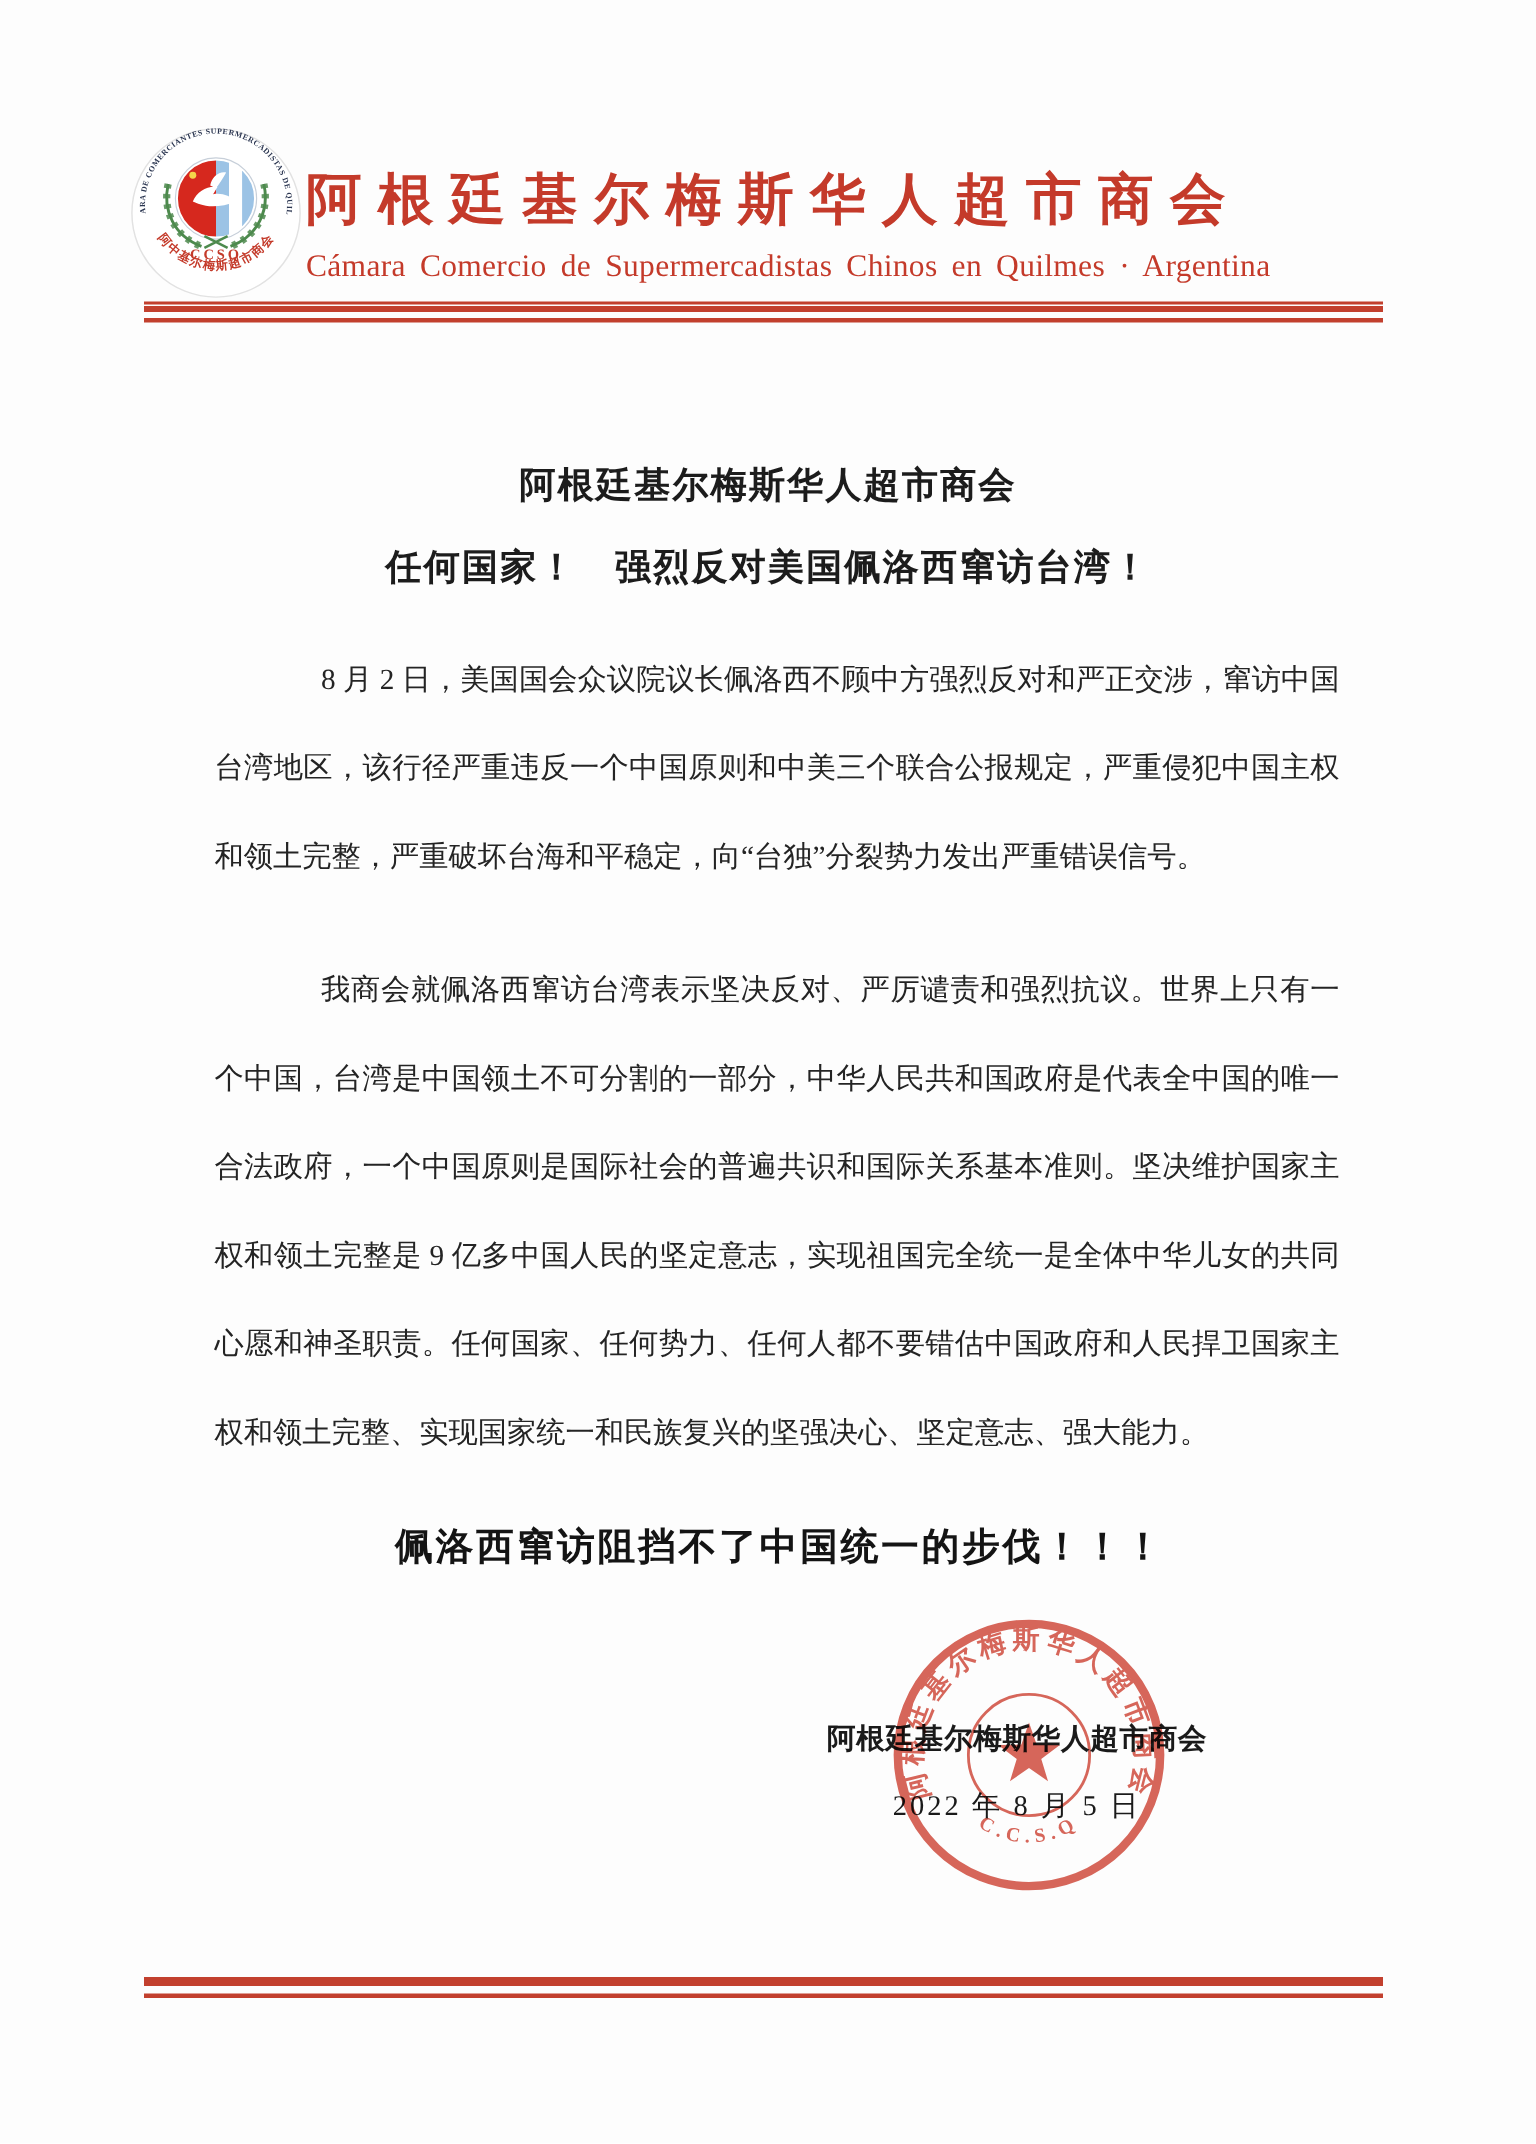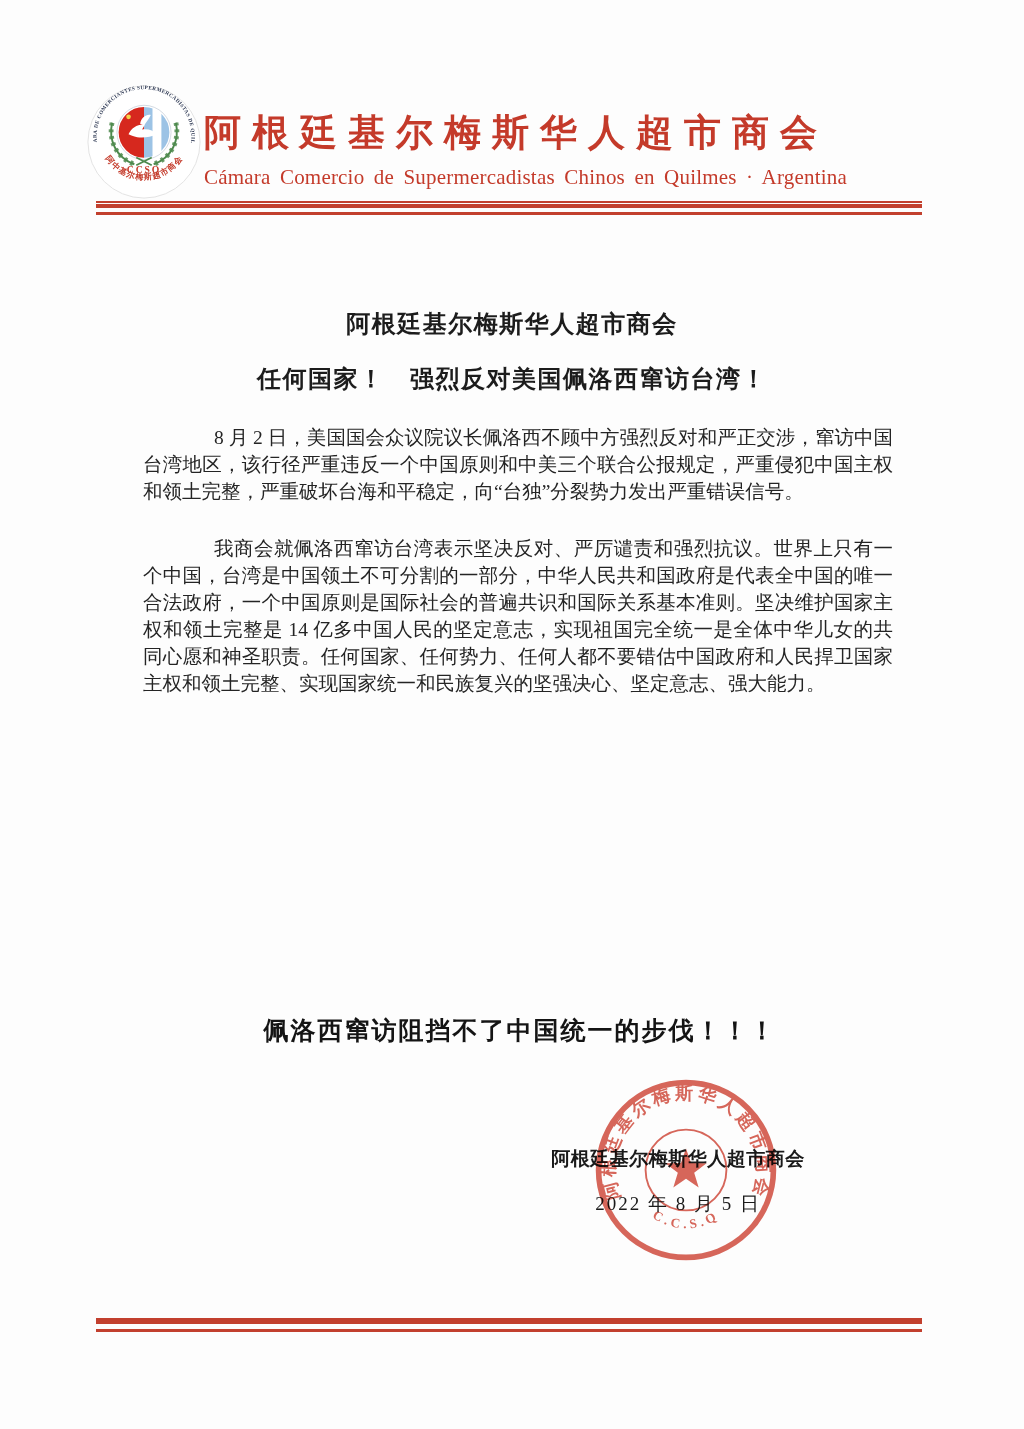--- a/index.html
+++ b/index.html
@@ -34,21 +34,21 @@
   .w1{height:1px;}
   .w4{height:4px;}
   .w5{height:5px;}
   
   .title-block{
     position:absolute;left:0;right:0;top:297px;text-align:center;
     font-size:24px;font-weight:bold;color:#1c1c1c;line-height:55px;letter-spacing:1.5px;
   }
   .body-block{
     position:absolute;left:143px;width:750px;top:424px;
-    font-size:19.5px;line-height:27px;color:var(--ink);text-align:justify;
+    font-size:19.5px;line-height:59px;color:var(--ink);text-align:justify;
   }
   .body-block p{margin:0 0 30px 0;text-indent:71px;}
   .slogan{
     position:absolute;left:0;right:0;top:1014px;text-align:center;
     font-size:25px;font-weight:bold;color:#141414;letter-spacing:2px;padding-left:16px;
   }
   
   .sig-name{
     position:absolute;left:528px;width:300px;top:1146px;text-align:center;
     font-size:19px;font-weight:bold;color:#1a1a1a;letter-spacing:0.5px;z-index:2;
@@ -118,21 +118,21 @@
     <div class="rule r3"></div>
   </div>
 
   <div class="title-block">
     <div>阿根廷基尔梅斯华人超市商会</div>
     <div>任何国家！　强烈反对美国佩洛西窜访台湾！</div>
   </div>
 
   <div class="body-block">
     <p>8 月 2 日，美国国会众议院议长佩洛西不顾中方强烈反对和严正交涉，窜访中国台湾地区，该行径严重违反一个中国原则和中美三个联合公报规定，严重侵犯中国主权和领土完整，严重破坏台海和平稳定，向“台独”分裂势力发出严重错误信号。</p>
-    <p>我商会就佩洛西窜访台湾表示坚决反对、严厉谴责和强烈抗议。世界上只有一个中国，台湾是中国领土不可分割的一部分，中华人民共和国政府是代表全中国的唯一合法政府，一个中国原则是国际社会的普遍共识和国际关系基本准则。坚决维护国家主权和领土完整是 14 亿多中国人民的坚定意志，实现祖国完全统一是全体中华儿女的共同心愿和神圣职责。任何国家、任何势力、任何人都不要错估中国政府和人民捍卫国家主权和领土完整、实现国家统一和民族复兴的坚强决心、坚定意志、强大能力。</p>
+    <p>我商会就佩洛西窜访台湾表示坚决反对、严厉谴责和强烈抗议。世界上只有一个中国，台湾是中国领土不可分割的一部分，中华人民共和国政府是代表全中国的唯一合法政府，一个中国原则是国际社会的普遍共识和国际关系基本准则。坚决维护国家主权和领土完整是 9 亿多中国人民的坚定意志，实现祖国完全统一是全体中华儿女的共同心愿和神圣职责。任何国家、任何势力、任何人都不要错估中国政府和人民捍卫国家主权和领土完整、实现国家统一和民族复兴的坚强决心、坚定意志、强大能力。</p>
   </div>
 
   <div class="slogan">佩洛西窜访阻挡不了中国统一的步伐！！！</div>
 
   <div class="sig-name">阿根廷基尔梅斯华人超市商会</div>
   <div class="sig-date">2022 年 8 月 5 日</div>
 
   <svg class="stamp" viewBox="0 0 200 200">
     <defs>
       <path id="stampTopArc" d="M 26.6,119.7 A 76,76 0 1 1 173.4,119.7" fill="none"></path>

